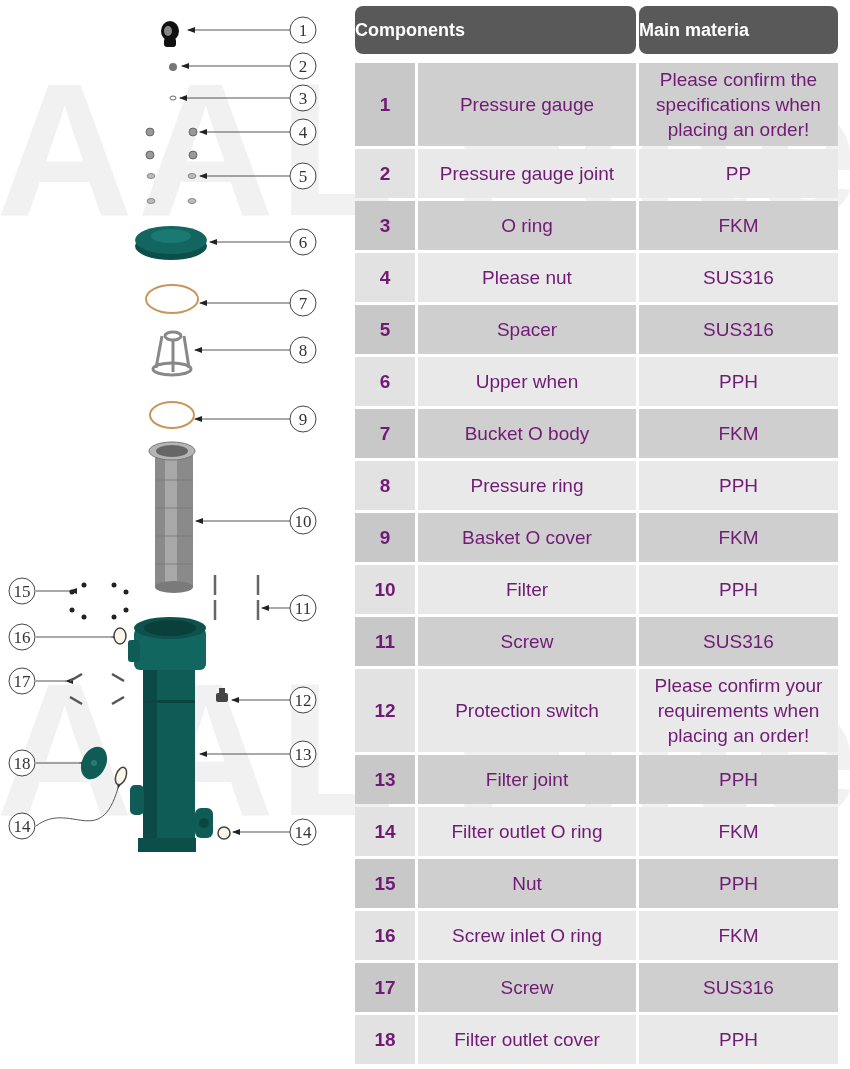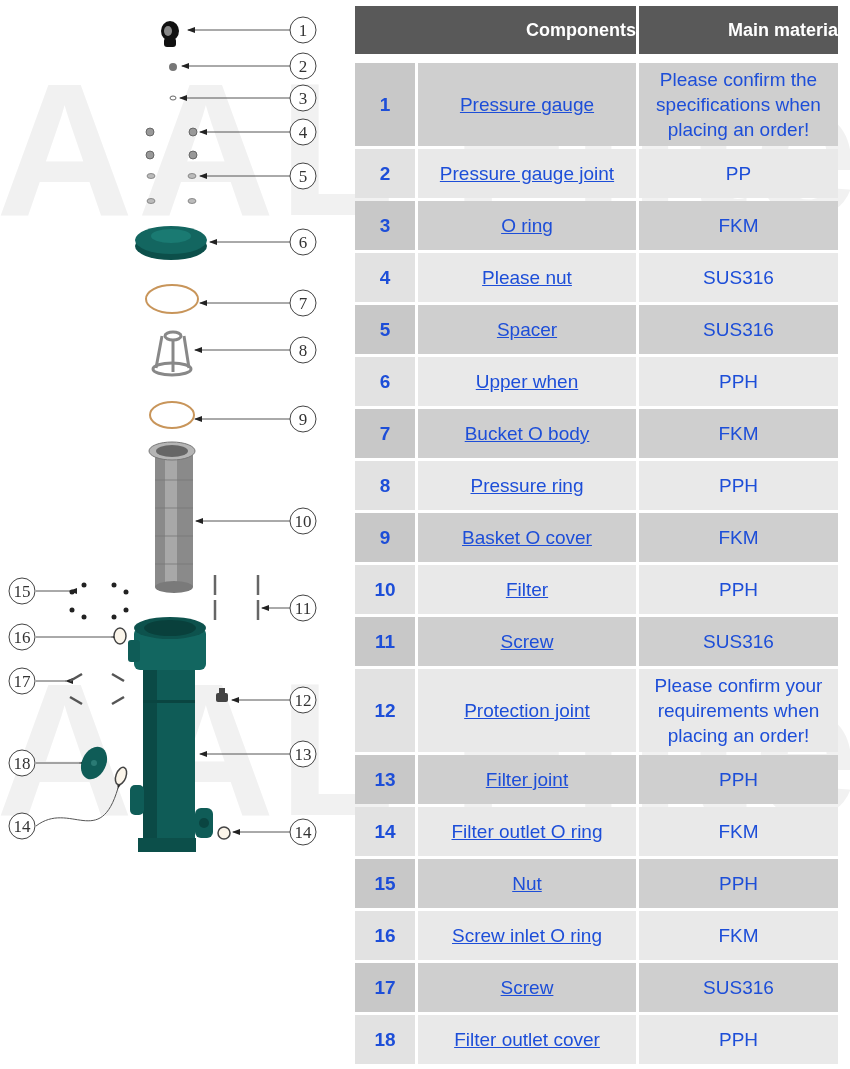--- a/index.html
+++ b/index.html
@@ -6,24 +6,24 @@
   body { width:850px; height:1069px; background:#ffffff; position:relative; overflow:hidden;
          font-family:"Liberation Sans", sans-serif; }
   .watermark { position:absolute; font-family:"Liberation Sans", sans-serif; font-weight:bold;
                color:#f1f1f1; font-size:190px; letter-spacing:4px; white-space:nowrap; z-index:0; }
   #wm1 { left:-4px; top:40px; }
   #wm2 { left:-4px; top:640px; }
   #diagram { position:absolute; left:0; top:0; width:350px; height:1069px; z-index:1; }
   #parts-table { position:absolute; left:355px; top:6px; width:489px; border-collapse:separate;
                  border-spacing:3px; margin:-3px; z-index:1; }
   #parts-table th { background:#595959; color:#fff; font-weight:bold; font-size:18px; height:48px;
-                    padding:0; text-align:right; }
-  #parts-table td { text-align:center; font-size:19px; color:#1d4ed8; padding:0 4px; line-height:25px; }
+                    padding:0; text-align:left;border-radius:8px; }
+  #parts-table td { text-align:center; font-size:19px; color:#701a75; padding:0 4px; line-height:25px; }
   #parts-table td.num { font-weight:bold; width:52px; }
-  #parts-table td.comp { width:210px;text-decoration:underline; }
+  #parts-table td.comp { width:210px; }
   tr.dark td { background:#cfcfcf; }
   tr.dark td.num { background:#c8c8c8; }
   tr.light td { background:#e9e9e9; }
   tr.light td.num { background:#e2e2e2; }
   tr.r1 td { height:83px; }
   tr.r2 td { height:49px; }
   .spacer-row td { height:3px; background:#fff !important; padding:0; }
   svg text { font-family:"Liberation Serif", serif; }
 </style>
 </head>
@@ -313,21 +313,21 @@
       <td class="comp">Filter</td>
       <td>PPH</td>
     </tr>
     <tr class="dark r2">
       <td class="num">11</td>
       <td class="comp">Screw</td>
       <td>SUS316</td>
     </tr>
     <tr class="light r1">
       <td class="num">12</td>
-      <td class="comp">Protection joint</td>
+      <td class="comp">Protection switch</td>
       <td>Please confirm your requirements when placing an order!</td>
     </tr>
     <tr class="dark r2">
       <td class="num">13</td>
       <td class="comp">Filter joint</td>
       <td>PPH</td>
     </tr>
     <tr class="light r2">
       <td class="num">14</td>
       <td class="comp">Filter outlet O ring</td>

